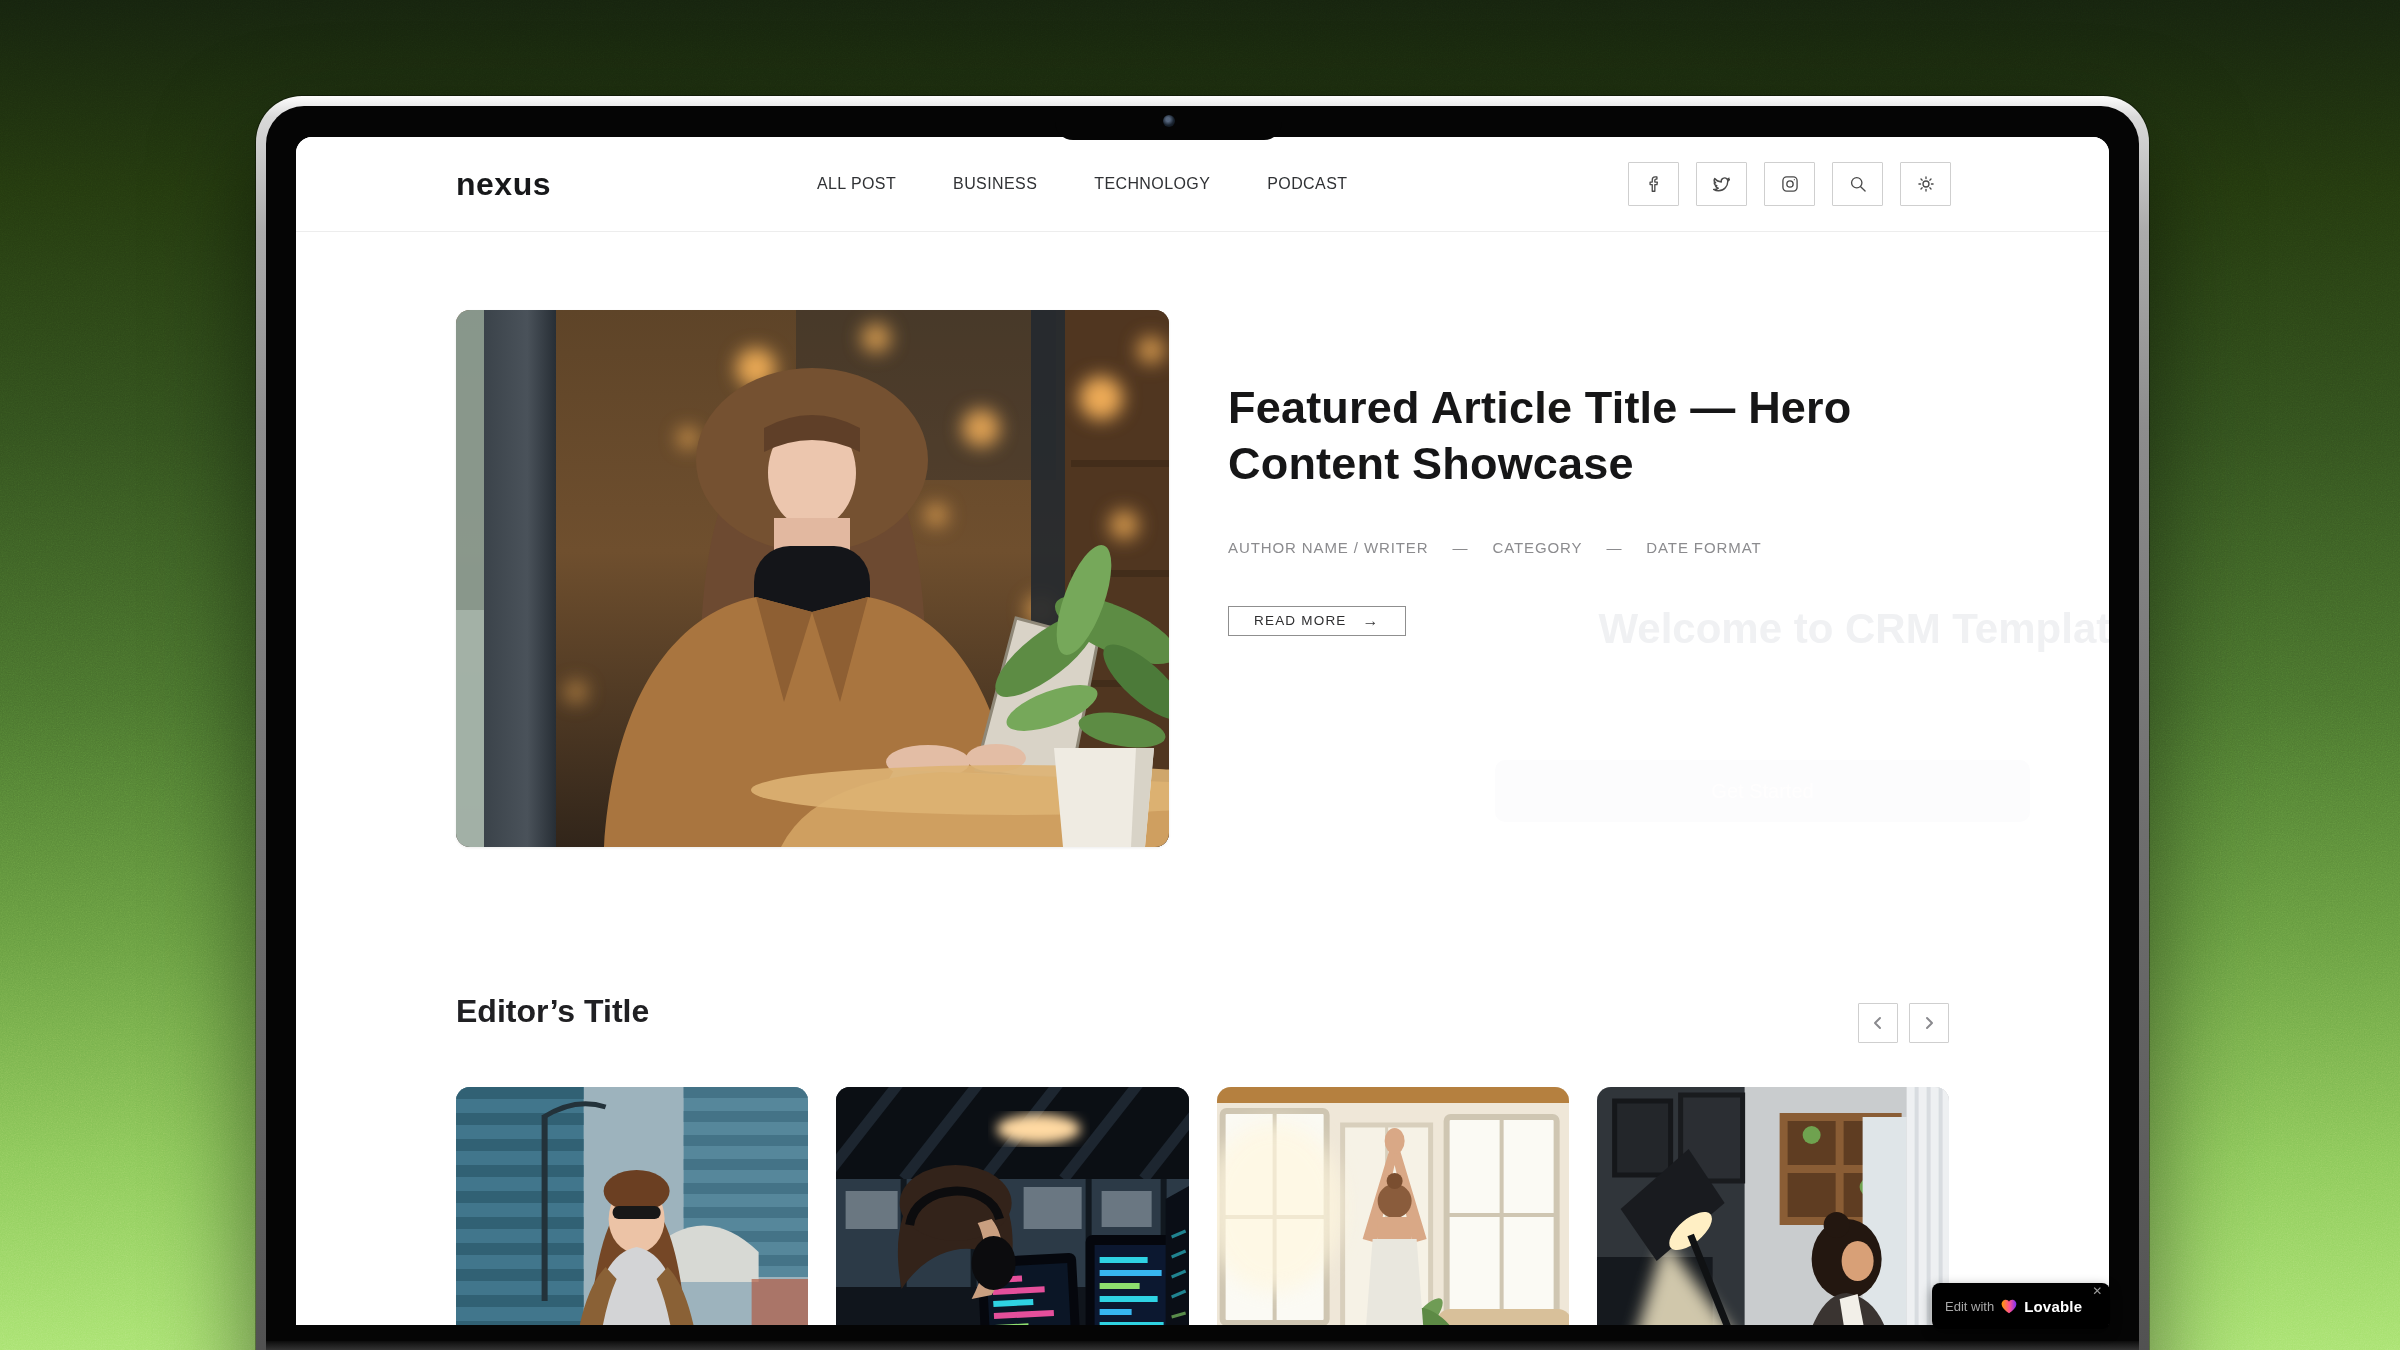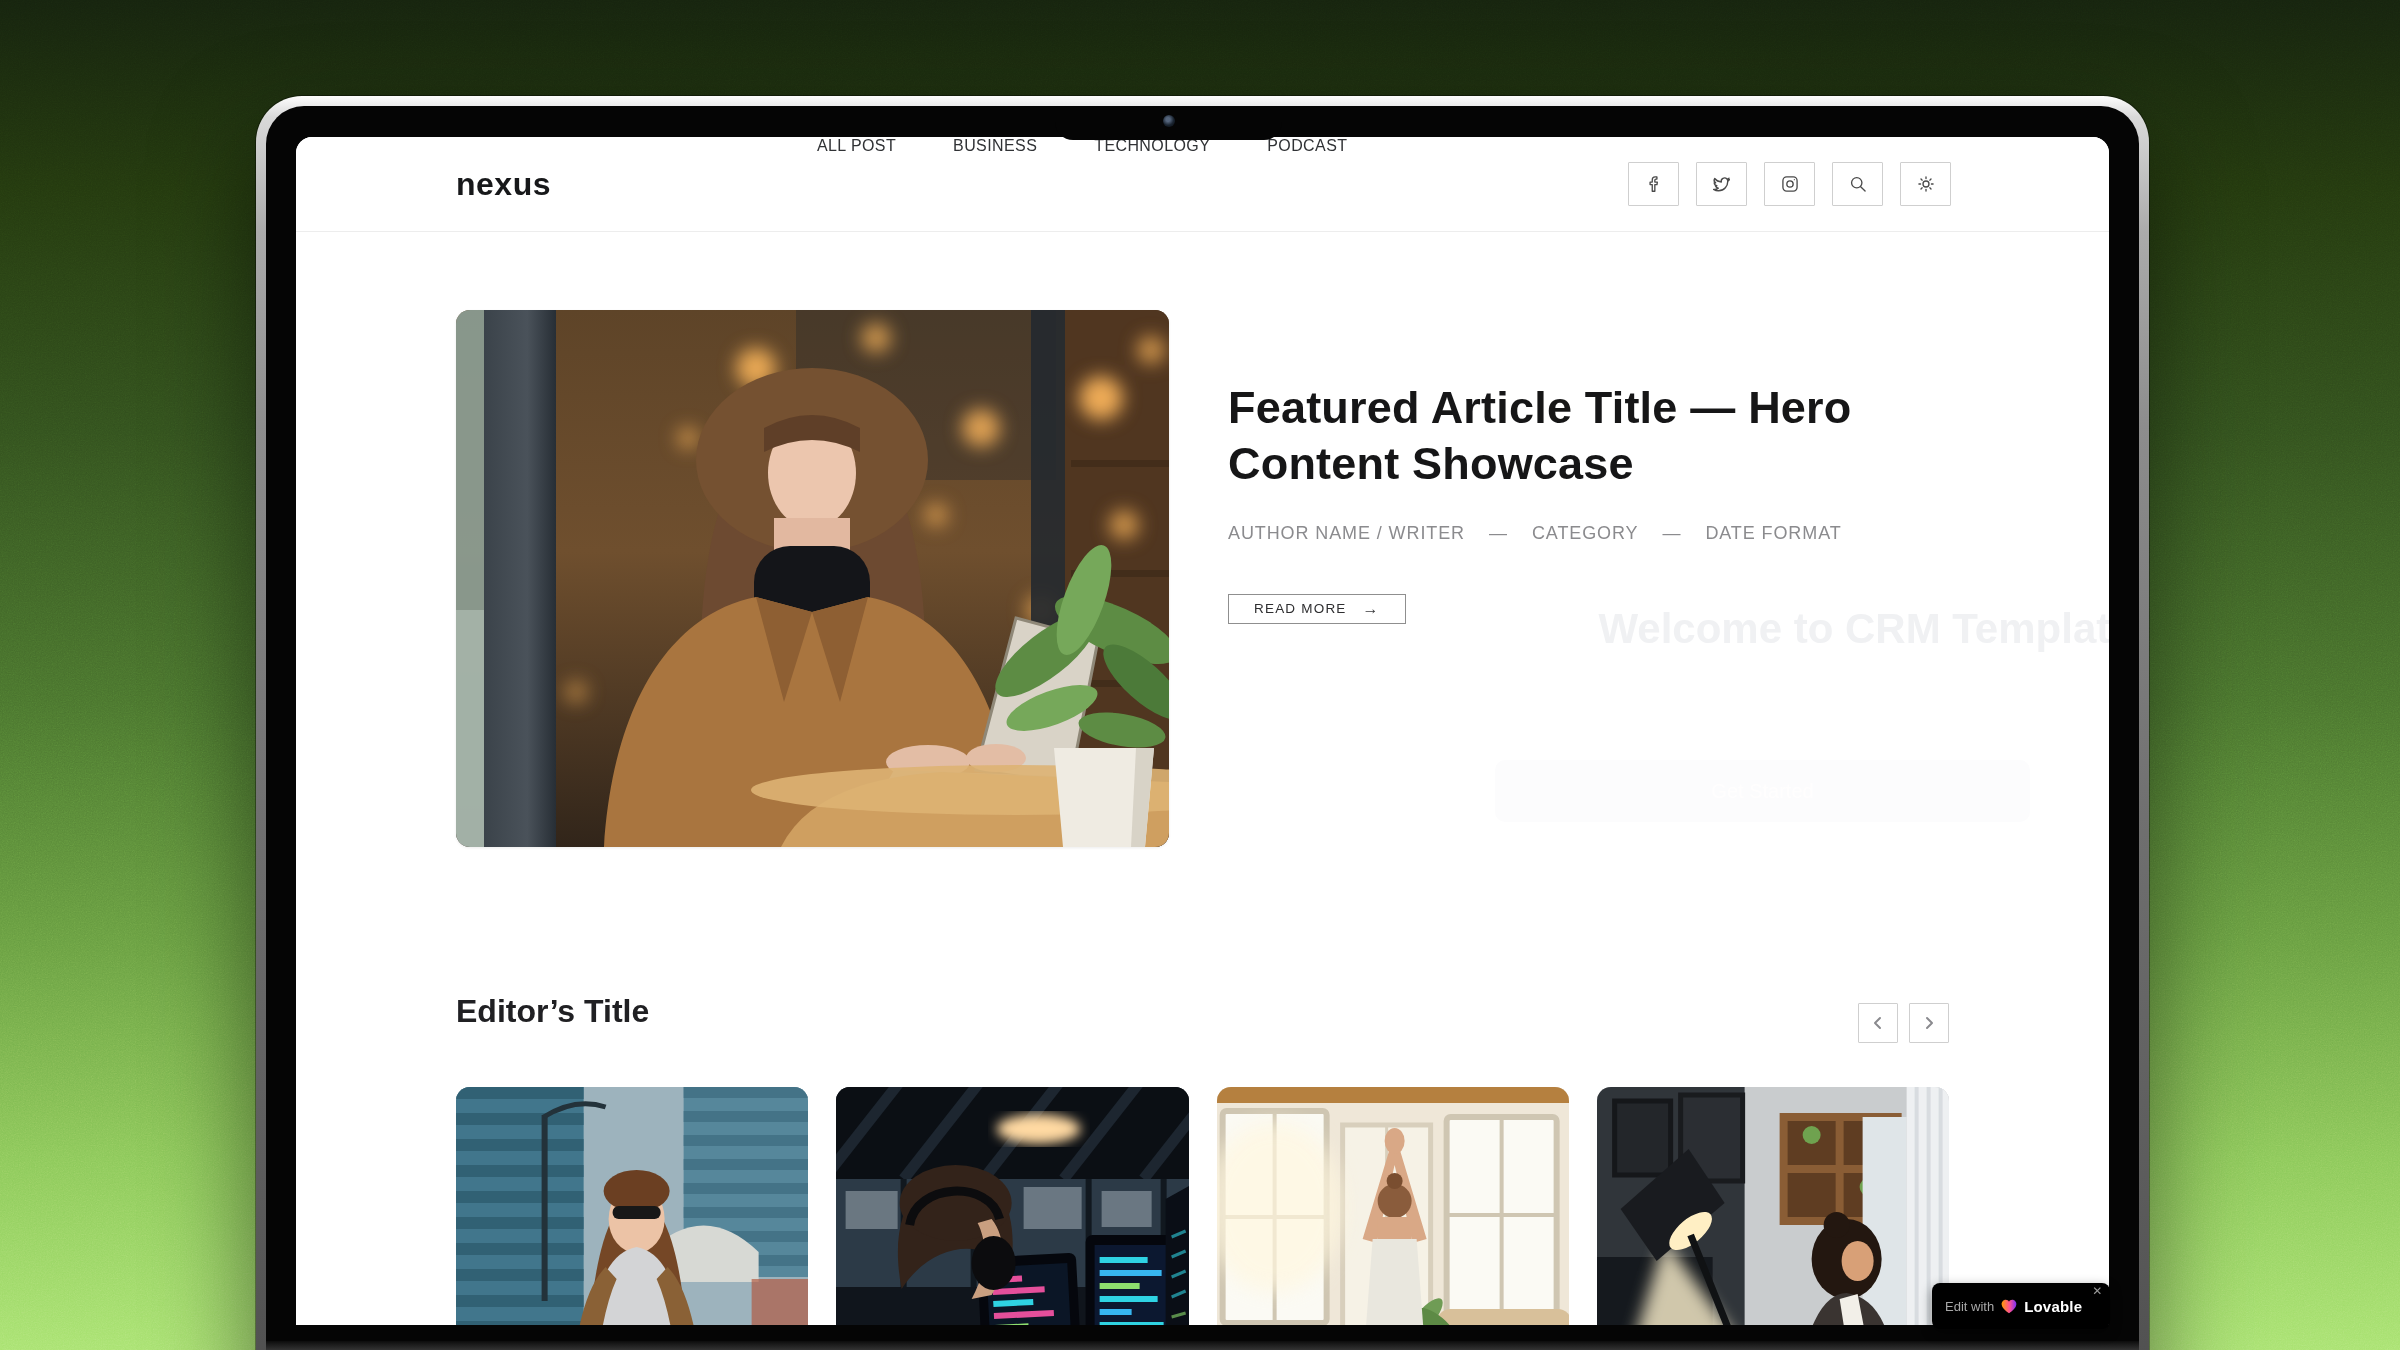--- a/index.html
+++ b/index.html
@@ -22,34 +22,34 @@
     border-radius:0 0 18px 18px;z-index:60;}
   .camera{position:absolute;left:50%;top:9px;transform:translateX(-50%);width:12px;height:12px;border-radius:50%;
     background:radial-gradient(circle at 42% 38%, #55657c 0 2px, #1a2430 55%, #05070b 100%);}
   .hinge{position:absolute;left:266px;top:1341px;width:1873px;height:9px;
     background:linear-gradient(180deg,#0c0c0c,#333);z-index:5;}
 
   
   .site-header{position:absolute;left:0;top:0;width:100%;height:95px;border-bottom:1px solid #ededed;background:#fff;z-index:20;padding-left:19px;}
   .logo{position:absolute;left:160px;top:50%;transform:translateY(-50%);
     font-size:32px;font-weight:800;letter-spacing:.5px;color:#17181a;}
-  .main-nav{position:absolute;left:521px;top:0;height:100%;display:flex;align-items:flex-start;gap:57px;}
+  .main-nav{position:absolute;left:521px;top:0;height:100%;display:flex;align-items:center;gap:57px;}
   .nav-link{font-size:16px;color:#303235;letter-spacing:.4px;cursor:pointer;white-space:nowrap;}
   .header-actions{position:absolute;right:158px;top:50%;transform:translateY(-50%);display:flex;gap:17px;}
   .icon-btn{width:51px;height:44px;border:1px solid #cfcfcf;background:#fff;display:flex;
     align-items:center;justify-content:center;cursor:pointer;border-radius:1px;padding:0;}
   .icon-btn svg{stroke:#4a4a4a;fill:none;stroke-width:1.6;stroke-linecap:round;stroke-linejoin:round;}
 
   
   .hero-media{position:absolute;left:160px;top:173px;width:713px;height:537px;border-radius:14px;
     overflow:hidden;z-index:10;cursor:pointer;box-shadow:0 1px 3px rgba(0,0,0,.08);}
   .hero-media svg{display:block;width:100%;height:100%;}
   .featured-body{position:absolute;left:932px;top:243px;width:740px;z-index:10;}
   .featured-title{margin:0;font-size:45px;line-height:1.24;font-weight:700;color:#161617;letter-spacing:.2px;}
-  .featured-meta{display:flex;gap:24px;margin-top:31px;font-size:18px;letter-spacing:.9px;color:#8b8b8e;font-weight:500;}
+  .featured-meta{display:flex;gap:24px;margin-top:47px;font-size:15px;letter-spacing:.9px;color:#8b8b8e;font-weight:500;}
   .featured-desc{position:relative;z-index:2;margin:27px 0 0;font-size:19.5px;line-height:1.72;color:#76767a;max-width:725px;}
   .read-more{margin-top:50px;display:inline-flex;align-items:center;gap:16px;padding:5px 25px;
     background:#fff;border:1px solid #8f8f8f;color:#2e2e30;font-size:13.5px;letter-spacing:1.2px;
     font-weight:500;cursor:pointer;font-family:inherit;}
   .read-more .arr{font-size:16px;color:#3a3a3c;}
   .ghost-watermark{position:absolute;left:1160px;top:468px;width:820px;text-align:center;
     font-size:42px;font-weight:700;color:#f0f1f3;white-space:nowrap;z-index:1;pointer-events:none;}
   .ghost-button{position:absolute;left:1199px;top:623px;width:535px;height:62px;border-radius:10px;
     background:#fcfcfd;color:#fffefe;display:flex;align-items:center;justify-content:center;
     font-size:20px;z-index:1;pointer-events:none;}

